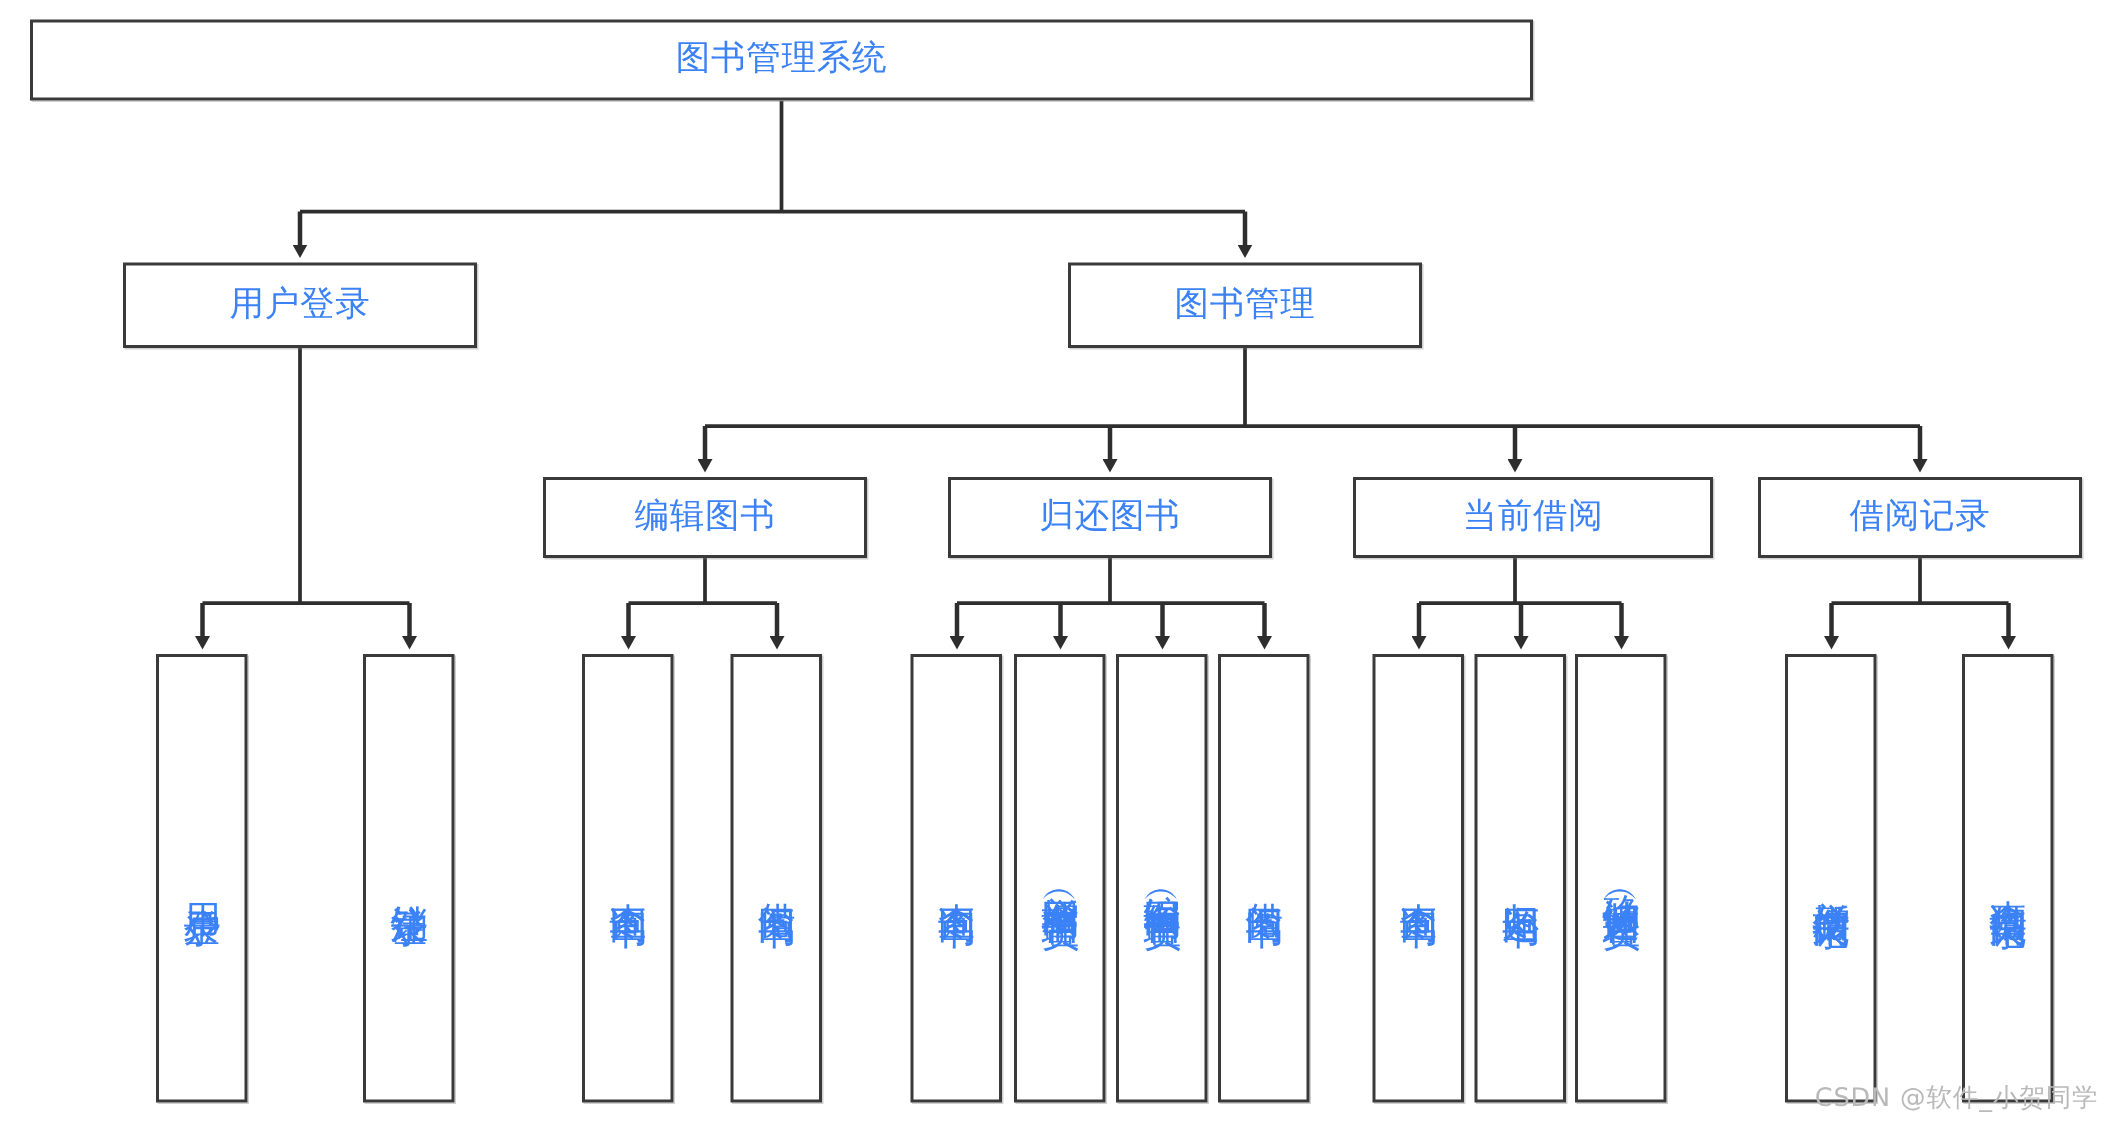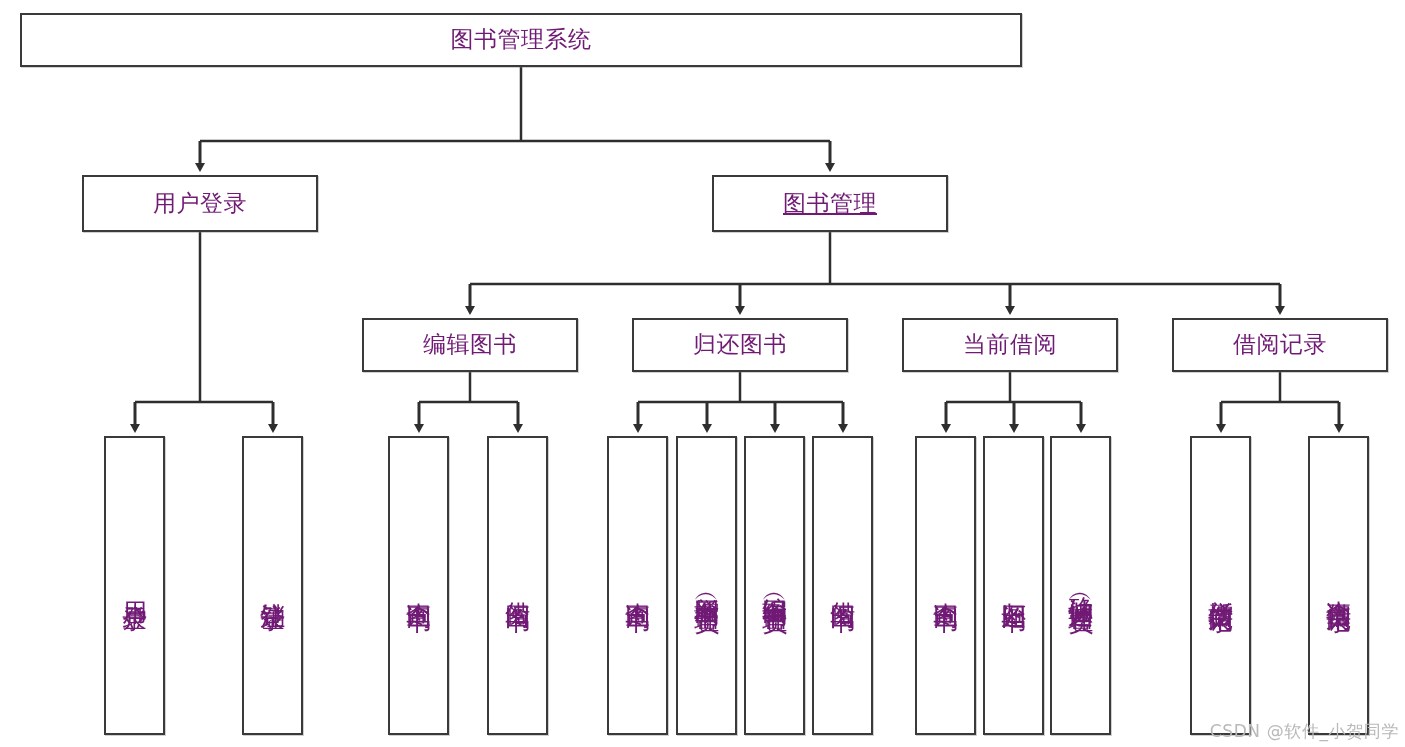--- a/index.html
+++ b/index.html
@@ -24,21 +24,21 @@
     pointer-events: none;
   }
   .node {
     position: absolute;
     box-sizing: border-box;
     border: 2.5px solid #3a3a3a;
     background: #ffffff;
     display: flex;
     align-items: center;
     justify-content: center;
-    color: #701a75;
+    color: #3b82f6;
     box-shadow: 1px 1px 0 rgba(120,120,120,0.35);
   }
   .node .lbl {
     display: block;
     text-align: center;
     line-height: 1.18;
     letter-spacing: 0.5px;
   }
   
   .node.h .lbl {
@@ -118,30 +118,30 @@
       </g>
   </svg>
 
   <div id="node-layer">
       <div class="node h" style="left: 20px; top: 13px; width: 1002px; height: 54px;">
         <span class="lbl">图书管理系统</span>
       </div>
       <div class="node h" style="left: 82px; top: 175px; width: 236px; height: 57px;">
         <span class="lbl">用户登录</span>
       </div>
-      <div class="node h" style="left: 712px; top: 175px; width: 236px; height: 57px; text-decoration: underline;">
+      <div class="node h" style="left: 712px; top: 175px; width: 236px; height: 57px;">
         <span class="lbl">图书管理</span>
       </div>
       <div class="node h" style="left: 362px; top: 318px; width: 216px; height: 54px;">
         <span class="lbl">编辑图书</span>
       </div>
       <div class="node h" style="left: 632px; top: 318px; width: 216px; height: 54px;">
         <span class="lbl">归还图书</span>
       </div>
-      <div class="node h" style="left: 902px; top: 318px; width: 216px; height: 54px;">
+      <div class="node h" style="left: 902px; top: 318px; width: 240px; height: 54px;">
         <span class="lbl">当前借阅</span>
       </div>
       <div class="node h" style="left: 1172px; top: 318px; width: 216px; height: 54px;">
         <span class="lbl">借阅记录</span>
       </div>
       <div class="node v" style="left: 104px; top: 436px; width: 61px; height: 299px;">
         <span class="lbl">用户登录</span>
       </div>
       <div class="node v" style="left: 242px; top: 436px; width: 61px; height: 299px;">
         <span class="lbl">注销登录</span>

